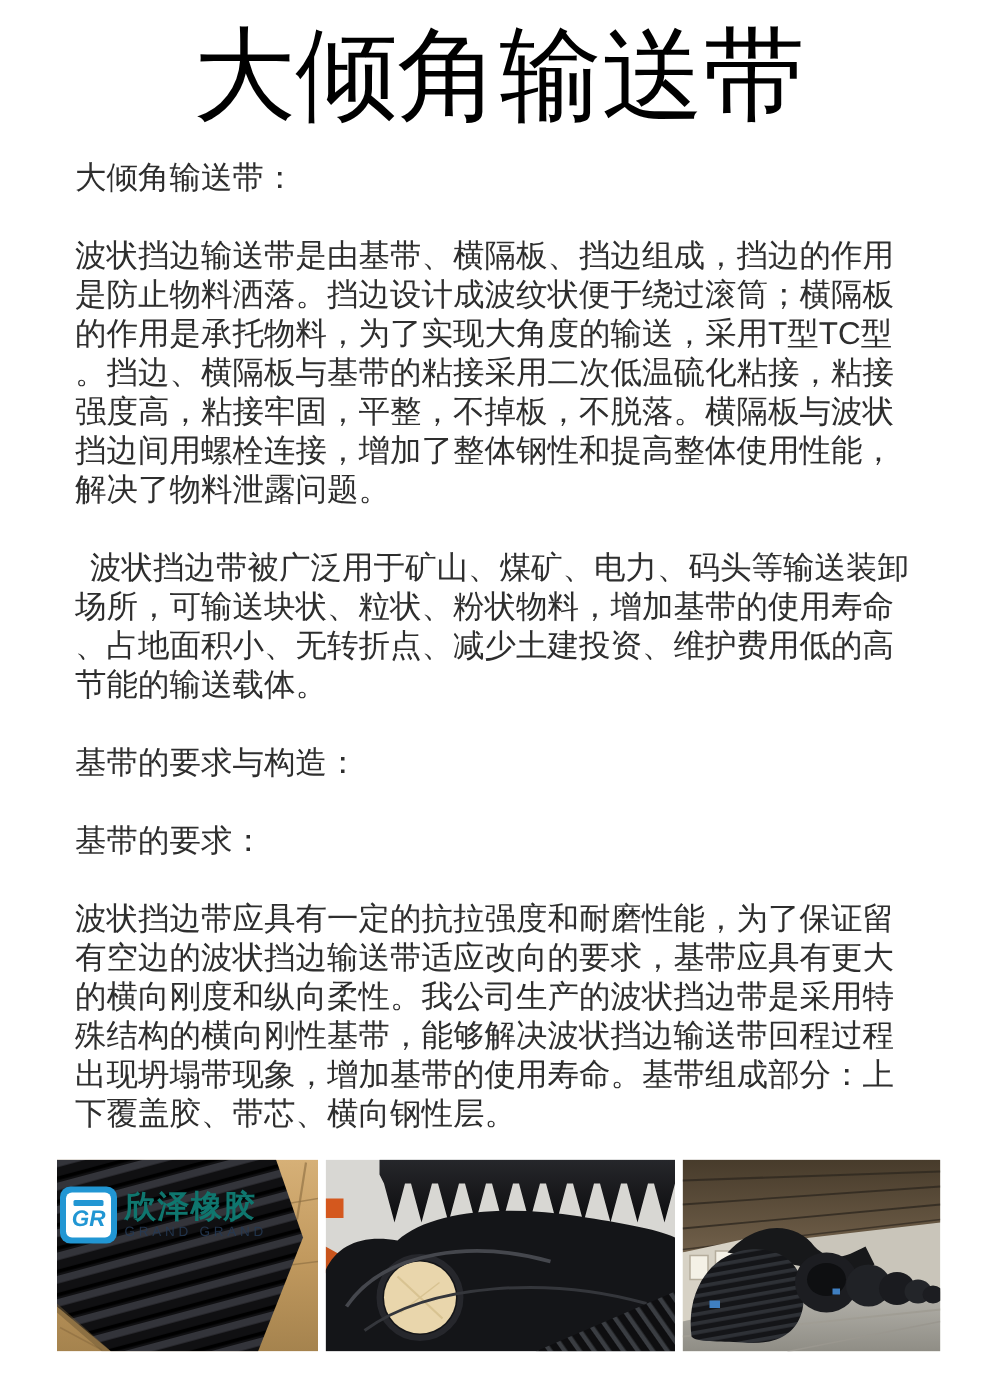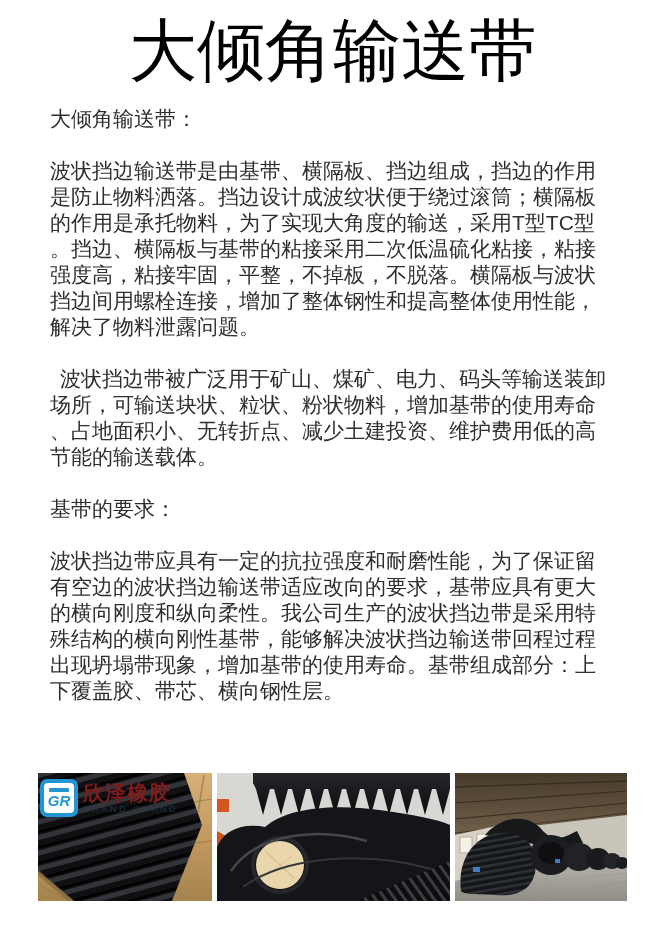--- a/index.html
+++ b/index.html
@@ -60,21 +60,21 @@
   }
   .photo svg { display: block; }
   .photo-1 { width: 174px; }
   .photo-2 { width: 233px; }
   .photo-3 { width: 172px; }
 
   
   .brand-logo {
     position: absolute;
     left: 2px;
-    top: 6px;
+    top: 18px;
     display: flex;
     align-items: flex-start;
     gap: 5px;
   }
   .logo-mark {
     width: 38px;
     height: 38px;
     border-radius: 7px;
     background: #2196d3;
     display: flex;
@@ -102,21 +102,21 @@
   .logo-gr {
     color: #2196d3;
     font-weight: bold;
     font-size: 15px;
     line-height: 16px;
     letter-spacing: 0px;
     font-style: italic;
   }
   .logo-text { padding-top: 2px; }
   .logo-cn {
-    color: #7f1d1d;
+    color: #0f766e;
     font-size: 21px;
     font-weight: bold;
     line-height: 23px;
     letter-spacing: 1px;
     white-space: nowrap;
   }
   .logo-en {
     color: #253a55;
     font-size: 9px;
     letter-spacing: 2.5px;
@@ -129,20 +129,21 @@
 <body>
 
 <div class="page">
 
   <h1 class="page-title">大倾角输送带</h1>
 
   <div class="content">
     <p>大倾角输送带：</p>
     <p>波状挡边输送带是由基带、横隔板、挡边组成，挡边的作用是防止物料洒落。挡边设计成波纹状便于绕过滚筒；横隔板的作用是承托物料，为了实现大角度的输送，采用T型TC型。挡边、横隔板与基带的粘接采用二次低温硫化粘接，粘接强度高，粘接牢固，平整，不掉板，不脱落。横隔板与波状挡边间用螺栓连接，增加了整体钢性和提高整体使用性能，解决了物料泄露问题。</p>
     <p class="indent">波状挡边带被广泛用于矿山、煤矿、电力、码头等输送装卸场所，可输送块状、粒状、粉状物料，增加基带的使用寿命、占地面积小、无转折点、减少土建投资、维护费用低的高节能的输送载体。</p>
+    <p>基带的要求与构造：</p>
     <p>基带的要求：</p>
     <p>波状挡边带应具有一定的抗拉强度和耐磨性能，为了保证留有空边的波状挡边输送带适应改向的要求，基带应具有更大的横向刚度和纵向柔性。我公司生产的波状挡边带是采用特殊结构的横向刚性基带，能够解决波状挡边输送带回程过程出现坍塌带现象，增加基带的使用寿命。基带组成部分：上下覆盖胶、带芯、横向钢性层。</p>
   </div>
 
   <div class="gallery">
 
     <figure class="photo photo-1">
       <svg width="174" height="128" viewBox="0 0 174 128">
         <defs>
           <linearGradient id="brick1" x1="0" y1="0" x2="0" y2="1">

